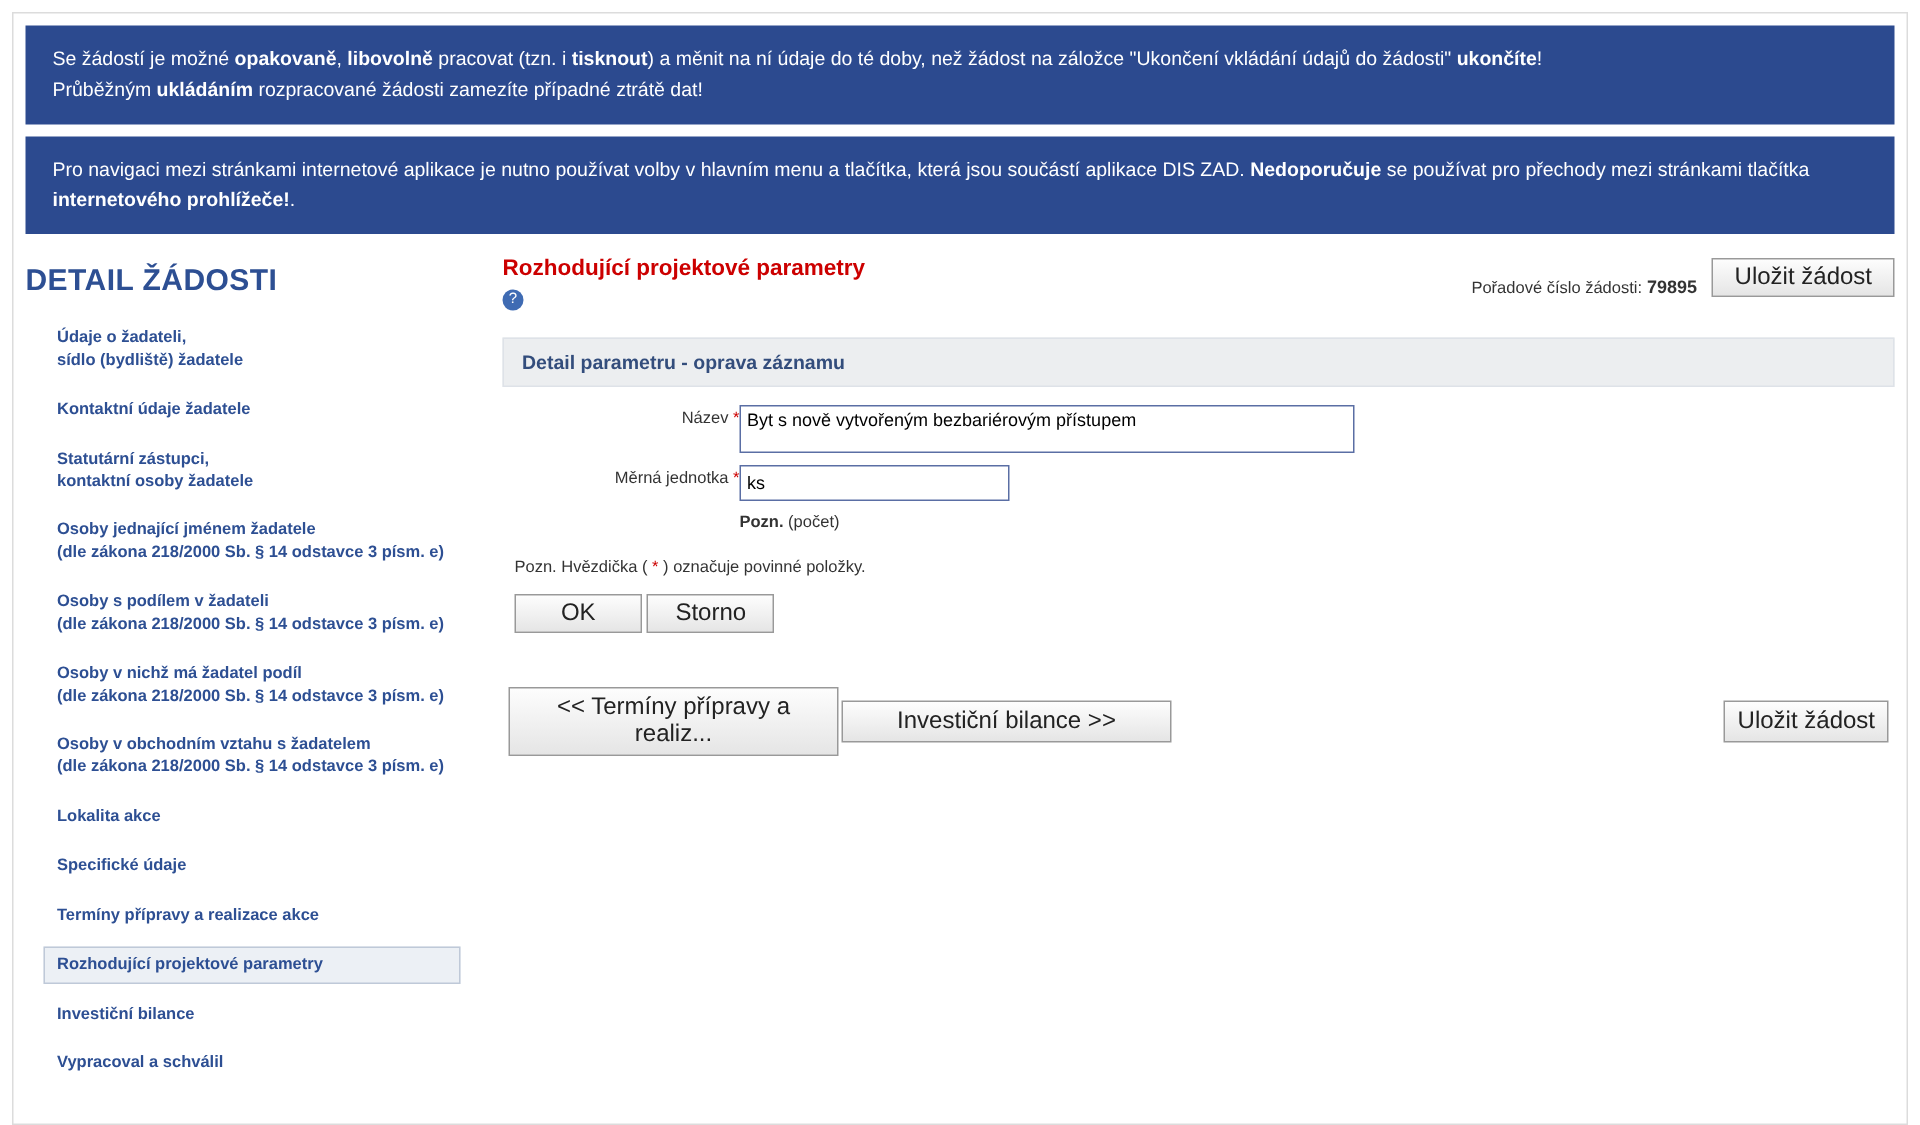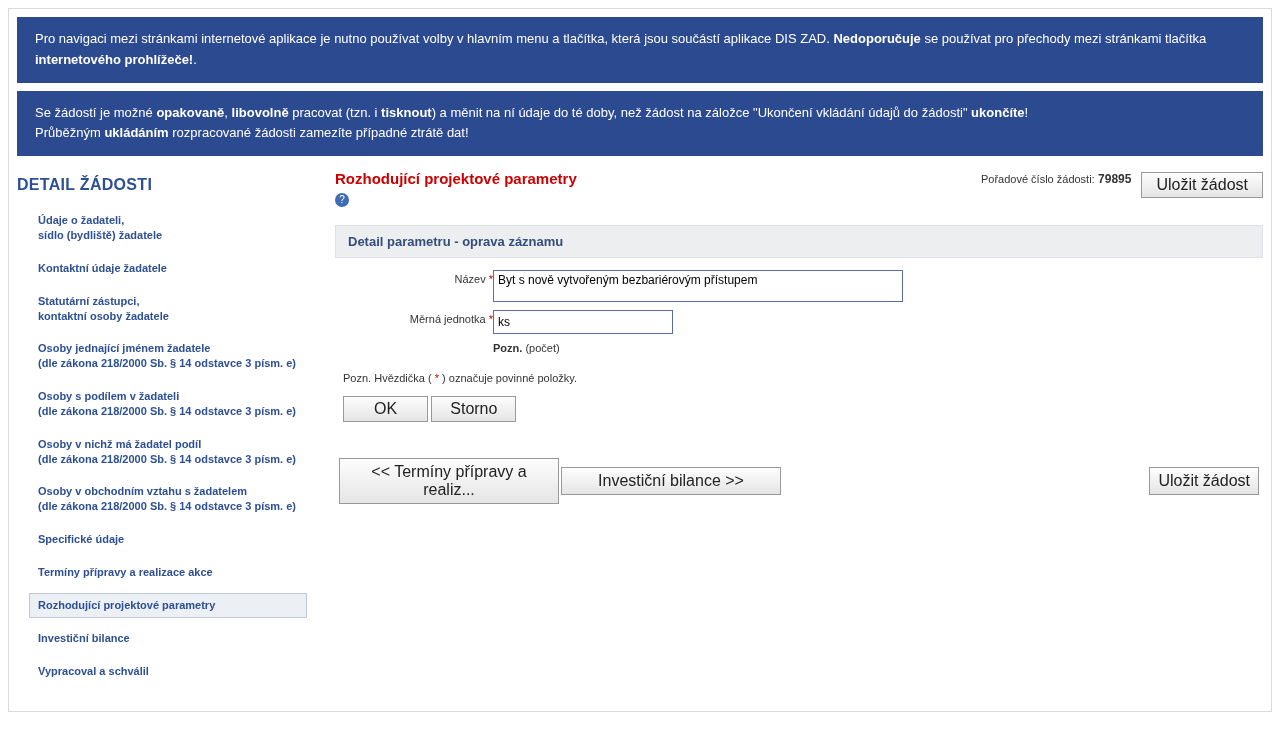--- a/index.html
+++ b/index.html
@@ -26,21 +26,21 @@
 .content {
   display: flex;
   padding: 6px 8px 20px 8px;
 }
 .sidebar {
   width: 300px;
   flex-shrink: 0;
 }
 .sidebar-title {
   color: #2d4f93;
-  font-size: 16px;
+  font-size: 20px;
   font-weight: bold;
   margin: 6px 4px 14px 0;
   letter-spacing: 0.3px;
 }
 .menu {
   padding: 0 10px 0 12px;
 }
 .menu-item {
   display: block;
   padding: 4px 8px;
@@ -82,21 +82,21 @@
   color: #fff;
   text-align: center;
   line-height: 14px;
   font-size: 10px;
   margin-top: 6px;
   cursor: pointer;
 }
 .top-right {
   margin-left: auto;
   display: flex;
-  align-items: flex-start;
+  align-items: flex-end;
   gap: 10px;
   padding-top: 2px;
 }
 .order-label { font-size: 11px; }
 .order-num { font-weight: bold; }
 .btn {
   background: #f0f0f0;
   background: linear-gradient(#fdfdfd,#e5e5e5);
   border: 1px solid #999;
   padding: 3px 14px;
@@ -167,34 +167,35 @@
 }
 .nav-row .spacer { flex: 1; }
 .wide { width: 220px; }
 .mid { width: 170px; }
 </style>
 </head>
 <body>
 
 <div class="page">
 
+  <div class="notice">Se žádostí je možné <strong>opakovaně</strong>, <strong>libovolně</strong> pracovat (tzn. i <strong>tisknout</strong>) a měnit na ní údaje do té doby, než žádost na záložce "Ukončení vkládání údajů do žádosti" <strong>ukončíte</strong>!<br>Průběžným <strong>ukládáním</strong> rozpracované žádosti zamezíte případné ztrátě dat!</div>
   <div class="notice">Pro navigaci mezi stránkami internetové aplikace je nutno používat volby v hlavním menu a tlačítka, která jsou součástí aplikace DIS ZAD. <strong>Nedoporučuje</strong> se používat pro přechody mezi stránkami tlačítka <strong>internetového prohlížeče!</strong>.</div>
-  <div class="notice">Se žádostí je možné <strong>opakovaně</strong>, <strong>libovolně</strong> pracovat (tzn. i <strong>tisknout</strong>) a měnit na ní údaje do té doby, než žádost na záložce "Ukončení vkládání údajů do žádosti" <strong>ukončíte</strong>!<br>Průběžným <strong>ukládáním</strong> rozpracované žádosti zamezíte případné ztrátě dat!</div>
 
   <div class="content">
     <div class="sidebar">
       <div class="sidebar-title">DETAIL ŽÁDOSTI</div>
       <div class="menu" id="menu">
           <div class="menu-item">Údaje o žadateli,<span class="sub">sídlo (bydliště) žadatele</span></div>
           <div class="menu-item">Kontaktní údaje žadatele</div>
           <div class="menu-item">Statutární zástupci,<span class="sub">kontaktní osoby žadatele</span></div>
           <div class="menu-item">Osoby jednající jménem žadatele<span class="sub">(dle zákona 218/2000 Sb. § 14 odstavce 3 písm. e)</span></div>
           <div class="menu-item">Osoby s podílem v žadateli<span class="sub">(dle zákona 218/2000 Sb. § 14 odstavce 3 písm. e)</span></div>
           <div class="menu-item">Osoby v nichž má žadatel podíl<span class="sub">(dle zákona 218/2000 Sb. § 14 odstavce 3 písm. e)</span></div>
           <div class="menu-item">Osoby v obchodním vztahu s žadatelem<span class="sub">(dle zákona 218/2000 Sb. § 14 odstavce 3 písm. e)</span></div>
+          <div class="menu-item">Lokalita akce</div>
           <div class="menu-item">Specifické údaje</div>
           <div class="menu-item">Termíny přípravy a realizace akce</div>
           <div class="menu-item active">Rozhodující projektové parametry</div>
           <div class="menu-item">Investiční bilance</div>
           <div class="menu-item">Vypracoval a schválil</div>
         </div>
     </div>
 
     <div class="main">
       <div class="top-row">

